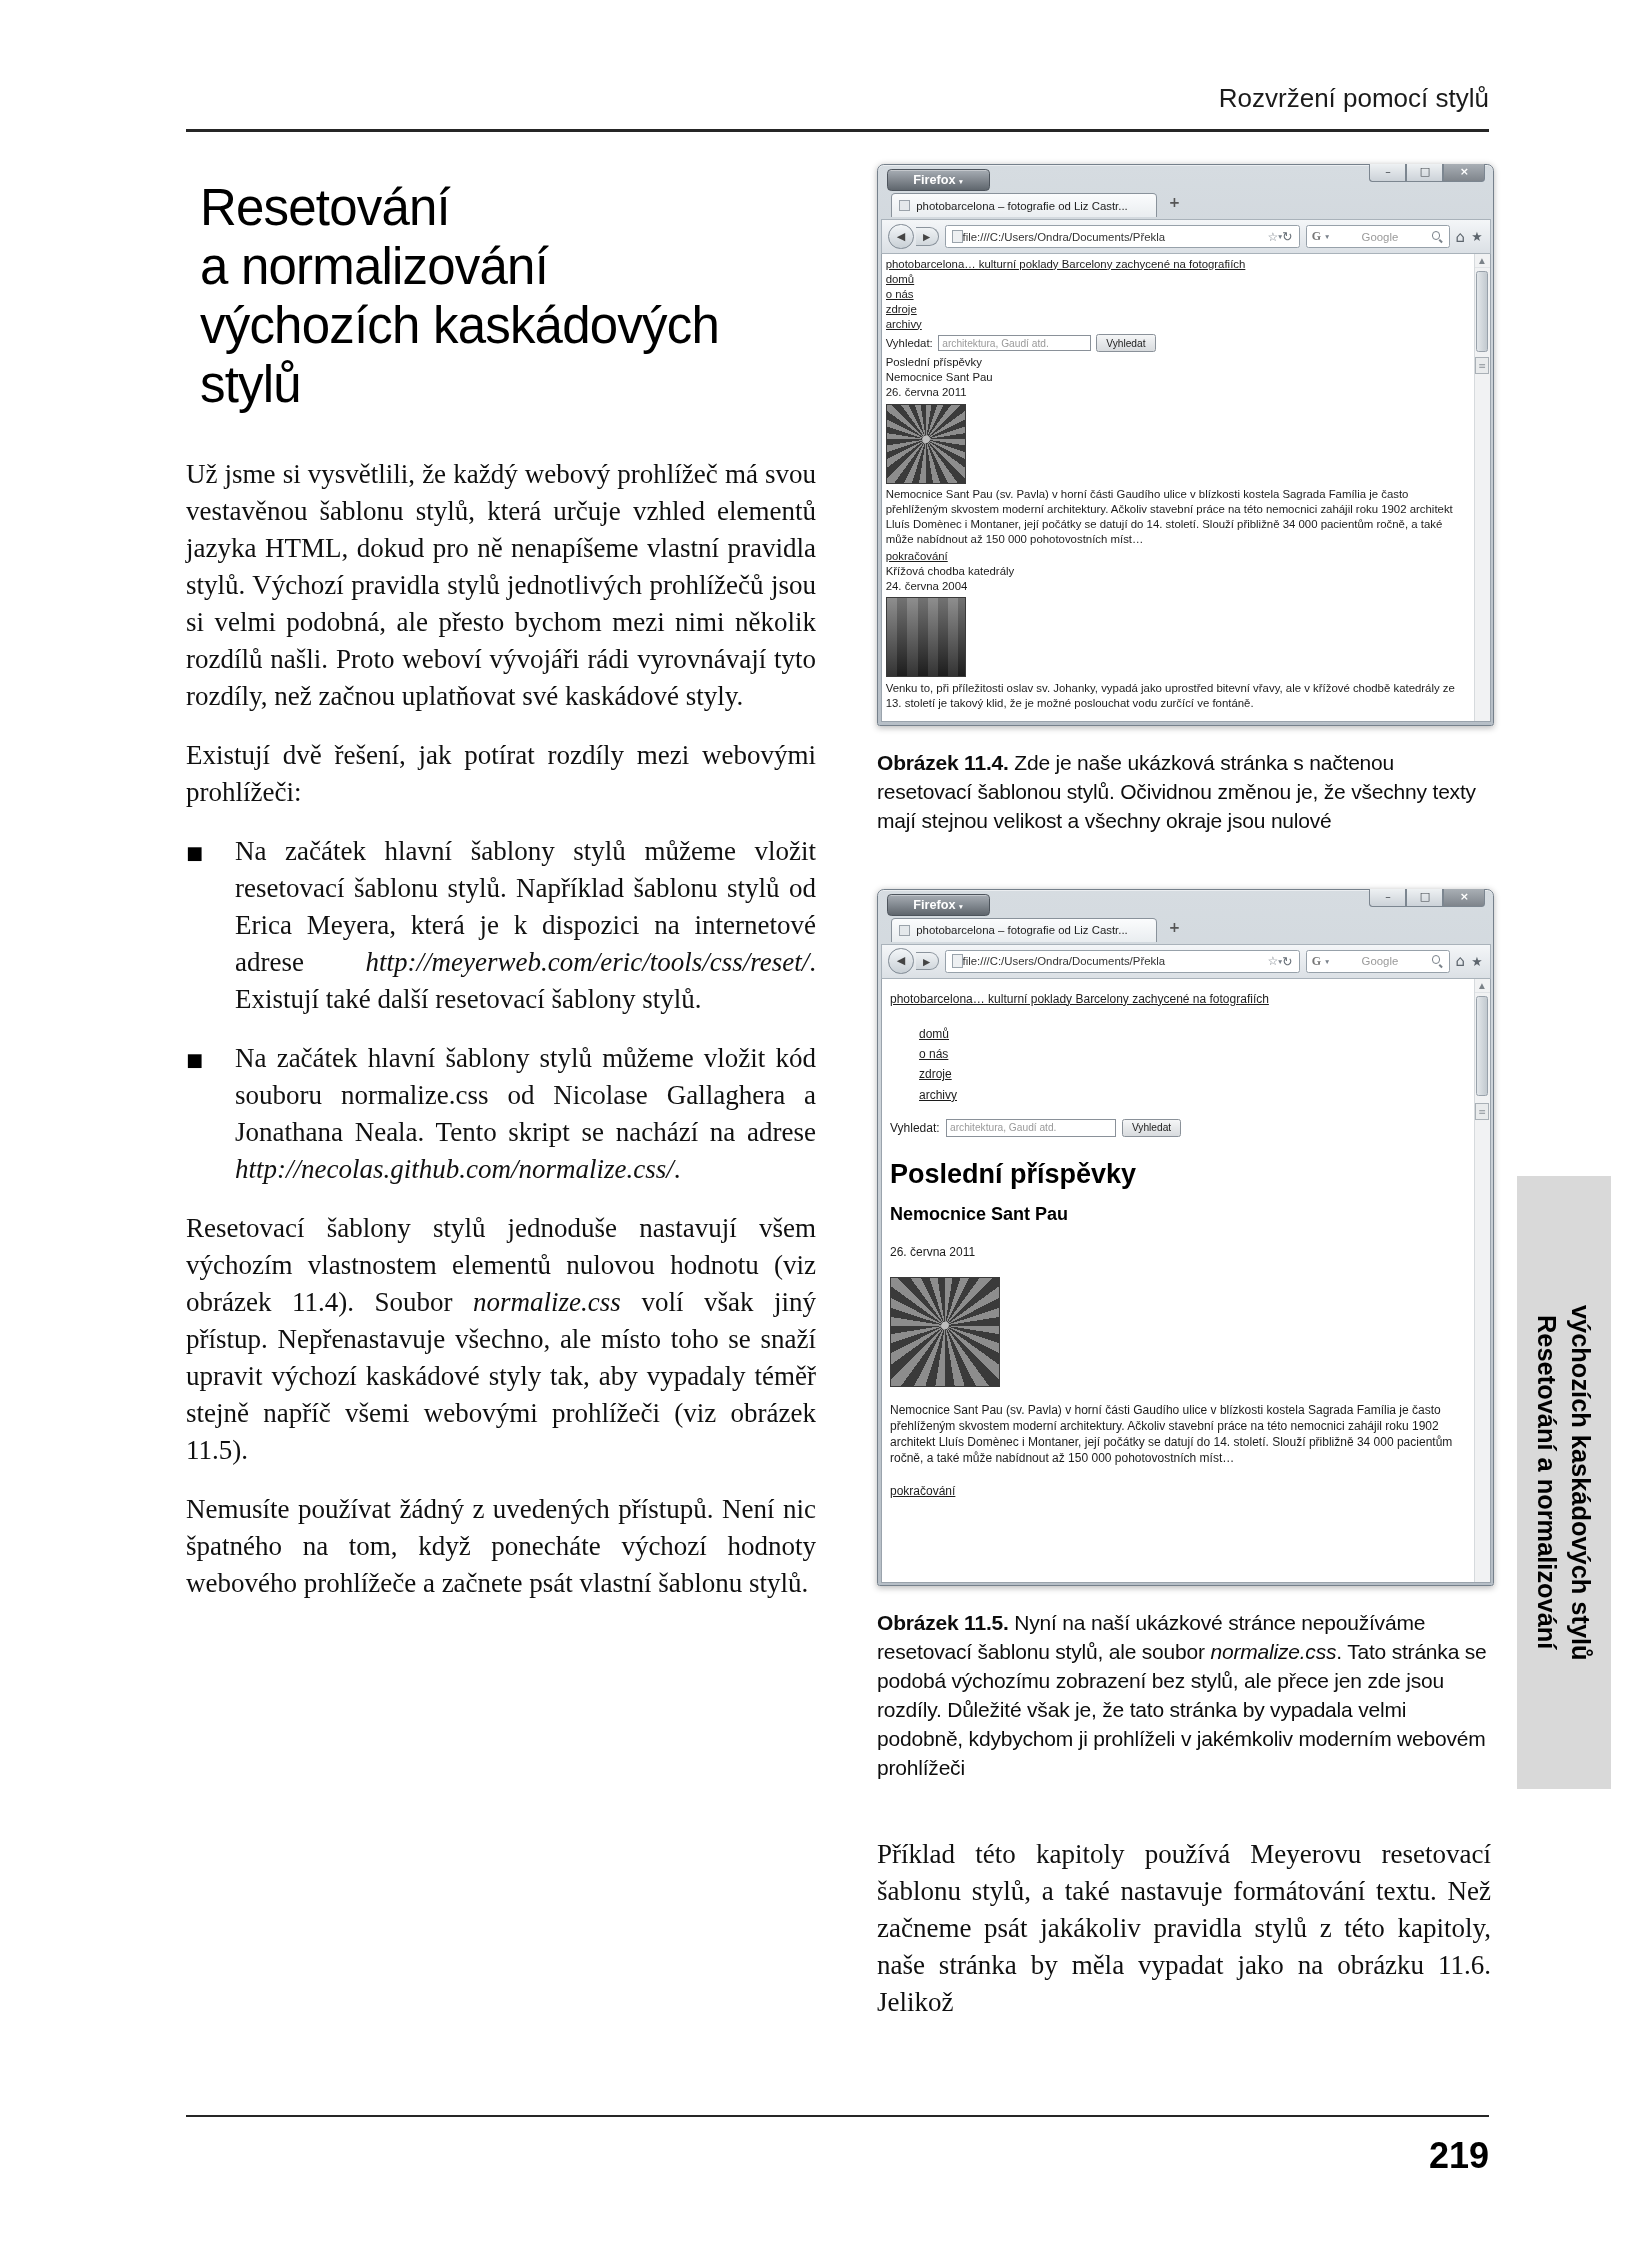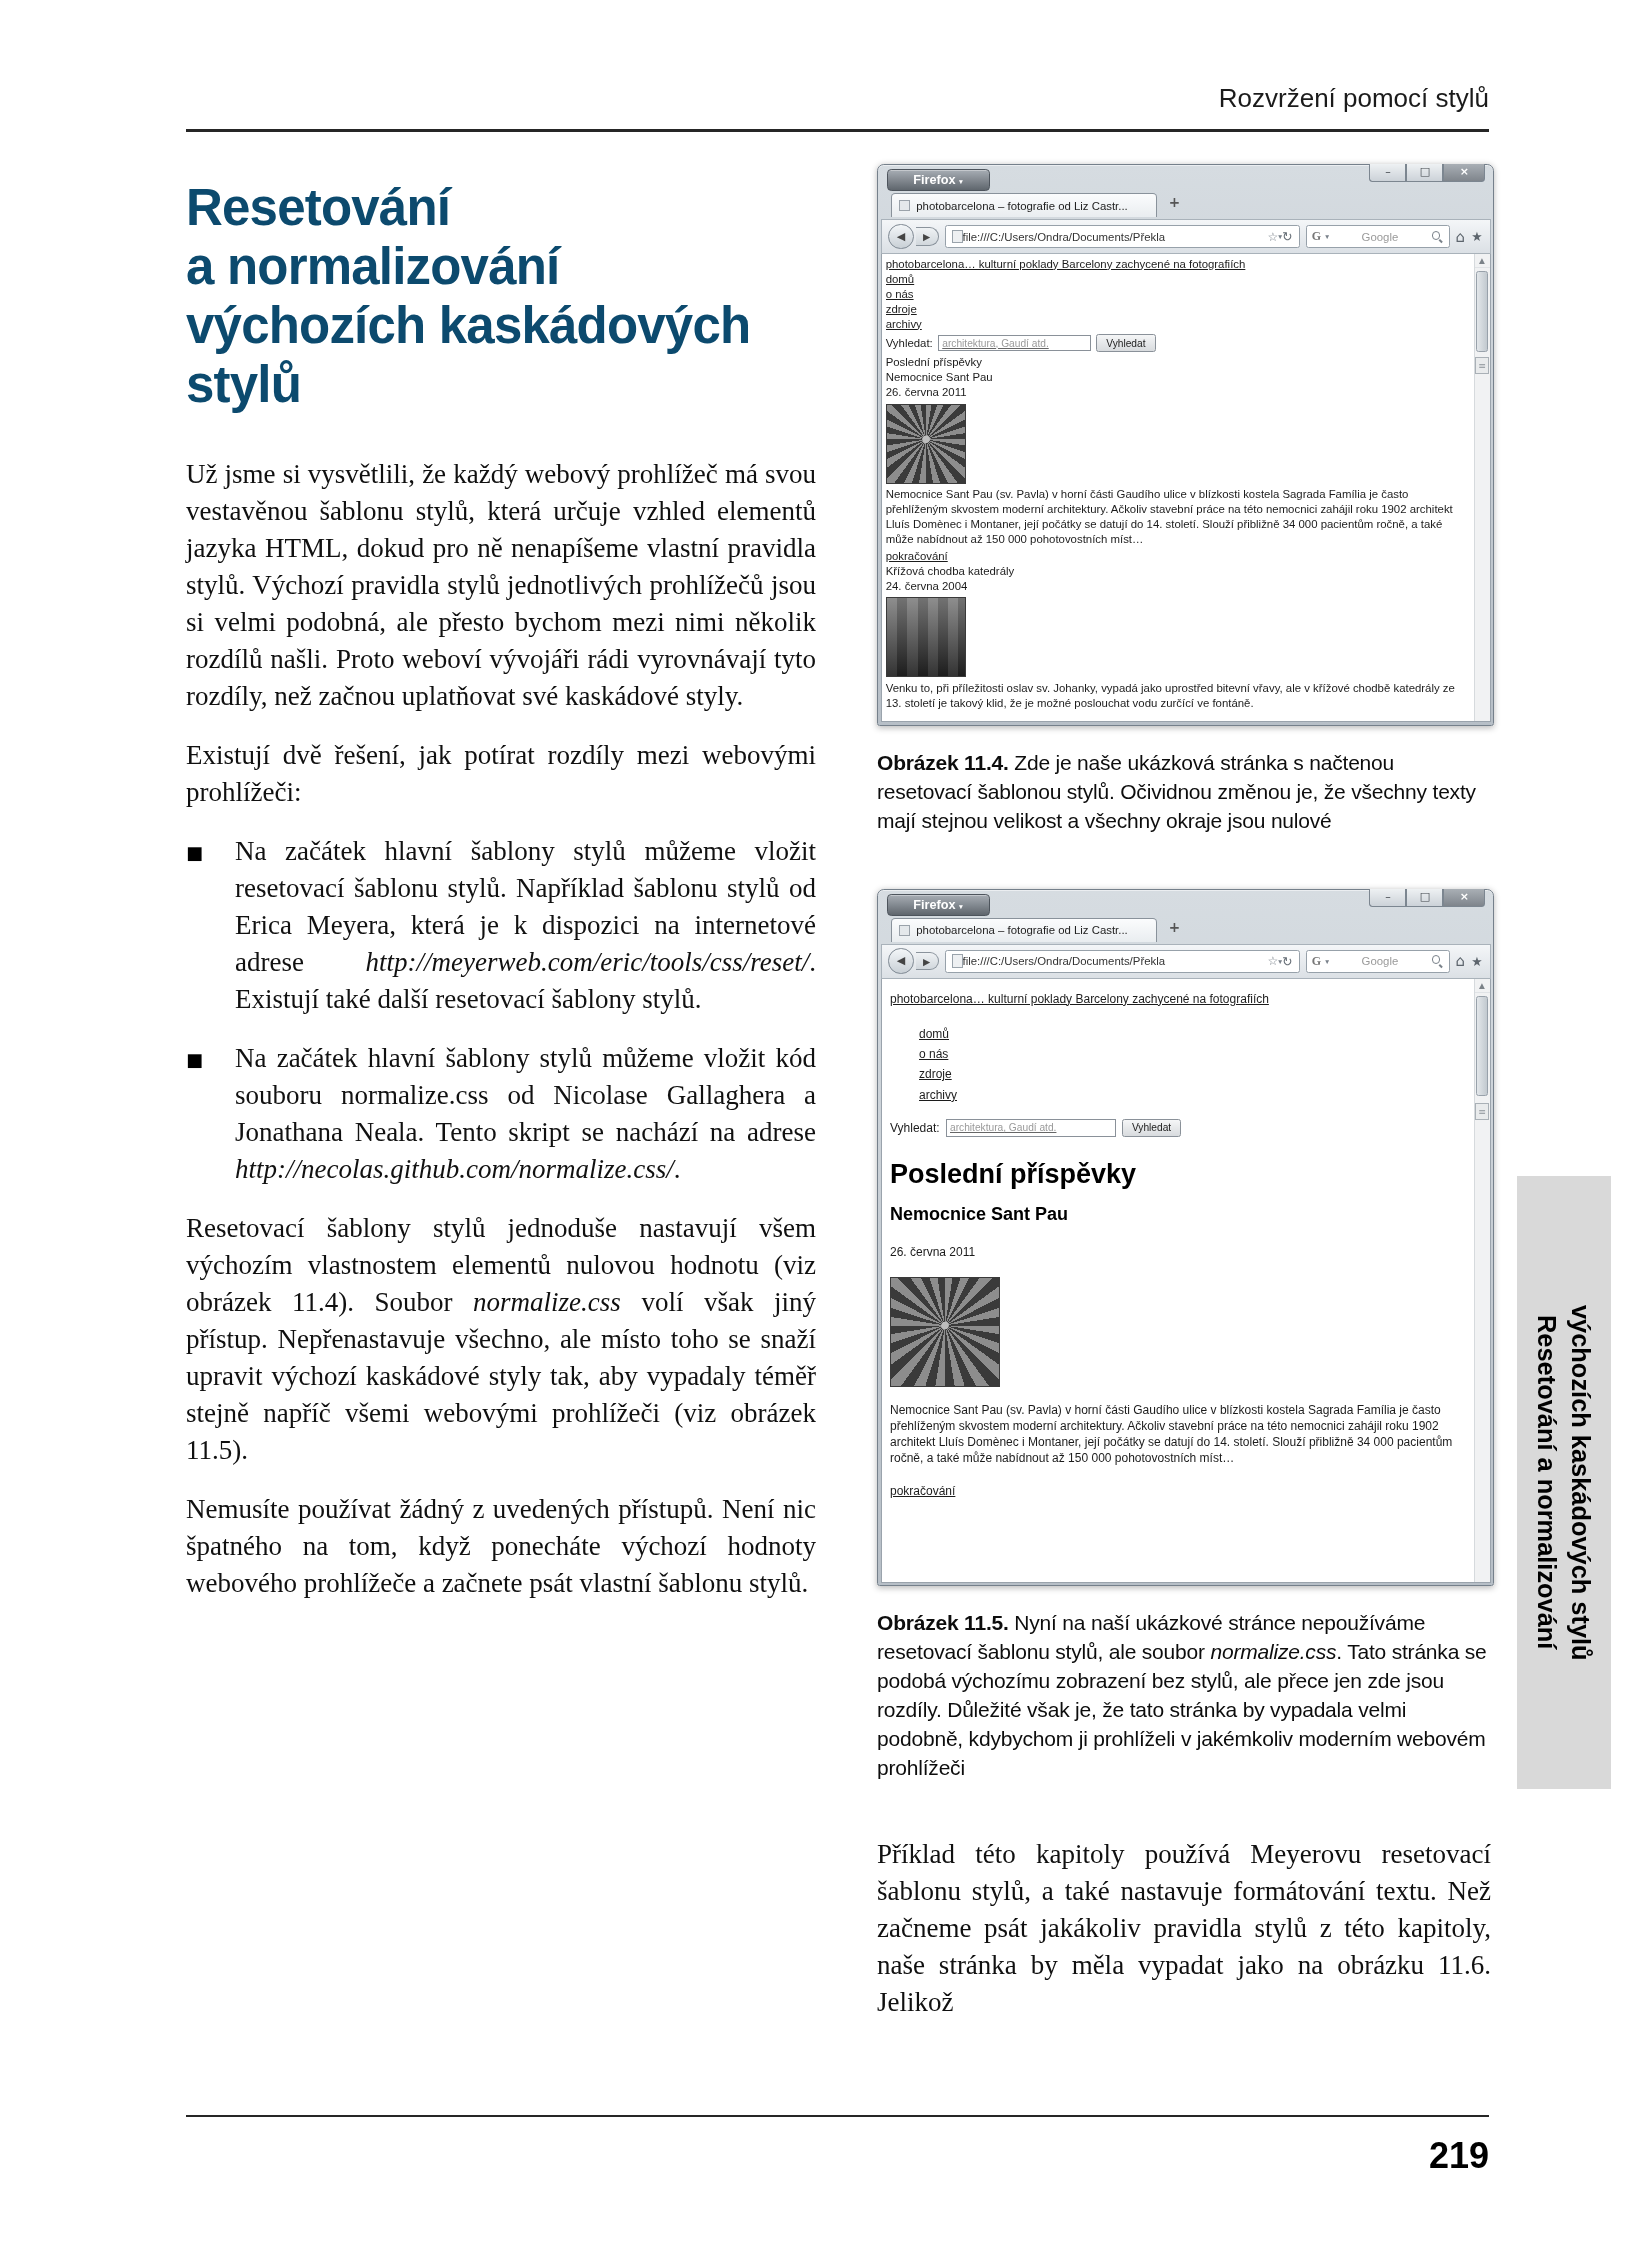--- a/index.html
+++ b/index.html
@@ -11,21 +11,21 @@
   
   .running-header { position:absolute; top:83px; right:160px; font:26px "Liberation Sans","DejaVu Sans",sans-serif; color:#1b1b1b; }
   .top-rule    { position:absolute; top:129px; left:186px; width:1303px; height:2.5px; background:#262626; }
   .bottom-rule { position:absolute; top:2115px; left:186px; width:1303px; height:1.7px; background:#262626; }
   .page-number { position:absolute; top:2135px; right:160px; font-family:"Liberation Sans","DejaVu Sans",sans-serif; font-weight:bold; font-size:36px; color:#000; }
 
   
   .col-left  { position:absolute; left:186px; top:178px; width:630px; }
   .col-right { position:absolute; left:857px; top:164px; width:634px;padding-left:20px; }
 
-  .article-title { font-family:"Liberation Sans","DejaVu Sans",sans-serif; font-weight:bold; font-size:51px; line-height:59px; letter-spacing:-0.8px; color:#0c4a6e; margin-bottom:42px; }
+  .article-title { font-family:"Liberation Sans","DejaVu Sans",sans-serif; font-weight:normal; font-size:51px; line-height:59px; letter-spacing:-0.8px; color:#000000; margin-bottom:42px;margin-left:14px; }
   .article-title span { display:block; }
 
   .body-p { font-size:27px; line-height:37px; text-align:justify; margin-top:22px; color:#101010; }
   .italic { font-style:italic;margin-top:12px; }
 
   .bullet { display:flex; margin-top:22px; }
   .bullet-marker { width:49px; flex:0 0 49px; font-family:"DejaVu Sans",sans-serif; font-size:18px; line-height:39px; color:#000; }
   .bullet-text { flex:1; font-size:27px; line-height:37px; text-align:justify; }
 
   .caption { font-family:"Liberation Sans","DejaVu Sans",sans-serif; font-size:21px; line-height:29px; letter-spacing:-0.2px; color:#0d0d0d; margin:22px 0 54px; }
@@ -91,21 +91,21 @@
   .vs-marker { position:absolute; left:0.8px; width:13.6px; height:17px; border:0.8px solid #a9b0b6; background:#e9ebec; font:9.3px/15.3px "DejaVu Sans",sans-serif; text-align:center; color:#8a9096; }
   .vs-marker.m1 { top:103px; }
   .vs-marker.m2 { top:124px; }
 
   
   .reset-body { position:absolute; top:0; left:0; right:16px; bottom:0; padding:2.5px 10.2px 0 4.2px;
                 font:11.4px/15px "Liberation Sans","DejaVu Sans",sans-serif; color:#1c1c1c; }
   .slink { color:#1c1c1c; text-decoration:underline; cursor:pointer; }
   .rline { white-space:nowrap; overflow:hidden; }
   .search-line { display:flex; align-items:center; gap:5.1px; margin:2.5px 0 3.4px; }
-  .site-input { width:153px; height:16px; border:0.8px solid #8a9199; background:#fff; font:10.2px "Liberation Sans","DejaVu Sans",sans-serif; color:#666; padding:0 3.4px;text-decoration:underline; }
+  .site-input { width:153px; height:16px; border:0.8px solid #8a9199; background:#fff; font:10.2px "Liberation Sans","DejaVu Sans",sans-serif; color:#666; padding:0 3.4px; }
   .site-input::placeholder { color:#9a9a9a; }
   .site-btn { height:18px; border:0.8px solid #8a9199; border-radius:2.5px; background:linear-gradient(#f5f6f7,#d8dbde); font:10.2px "Liberation Sans","DejaVu Sans",sans-serif; color:#222; padding:0 9.3px; }
   .photo { margin:3.4px 0; border:0.8px solid #3a3a3a; }
   .photo.sm { width:80px; height:80px; }
   .photo.lg { width:110px; height:110px; }
   .photo-rose { background-color:#161616; background:
       radial-gradient(circle at 50% 44%, #bdbdbd 0 3.4px, rgba(0,0,0,0) 4.2px),
       repeating-conic-gradient(from 0deg at 50% 44%, #8d8d8d 0deg 9deg, #3a3a3a 9deg 18deg),
       radial-gradient(circle at 50% 44%, #7a7a7a 0 30%, #2d2d2d 31% 47%, #181818 48%); }
   .photo-cloister { background-color:#2a2a2a; background:

